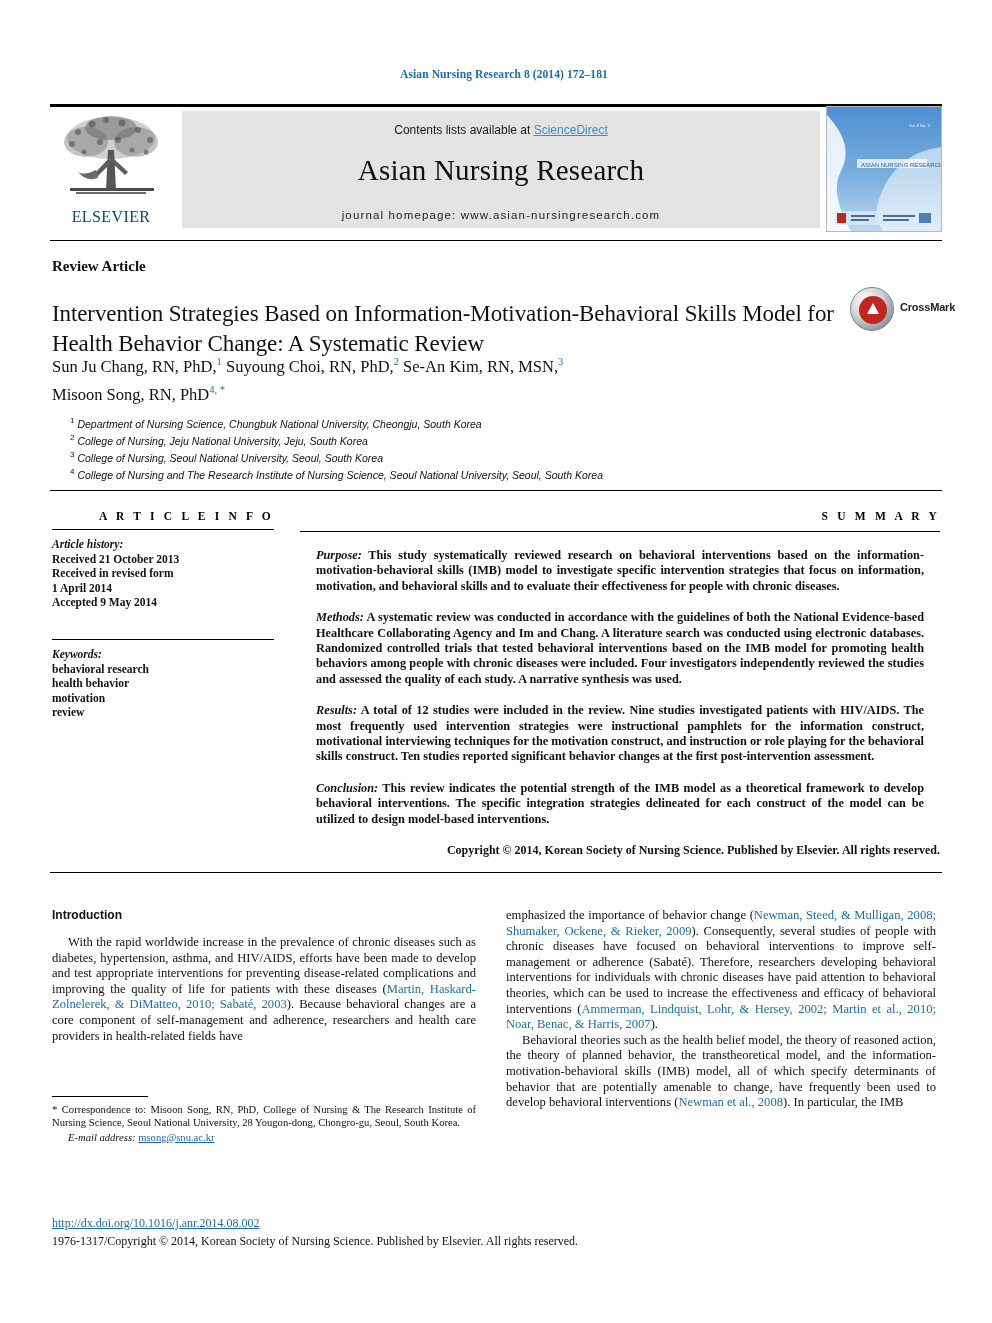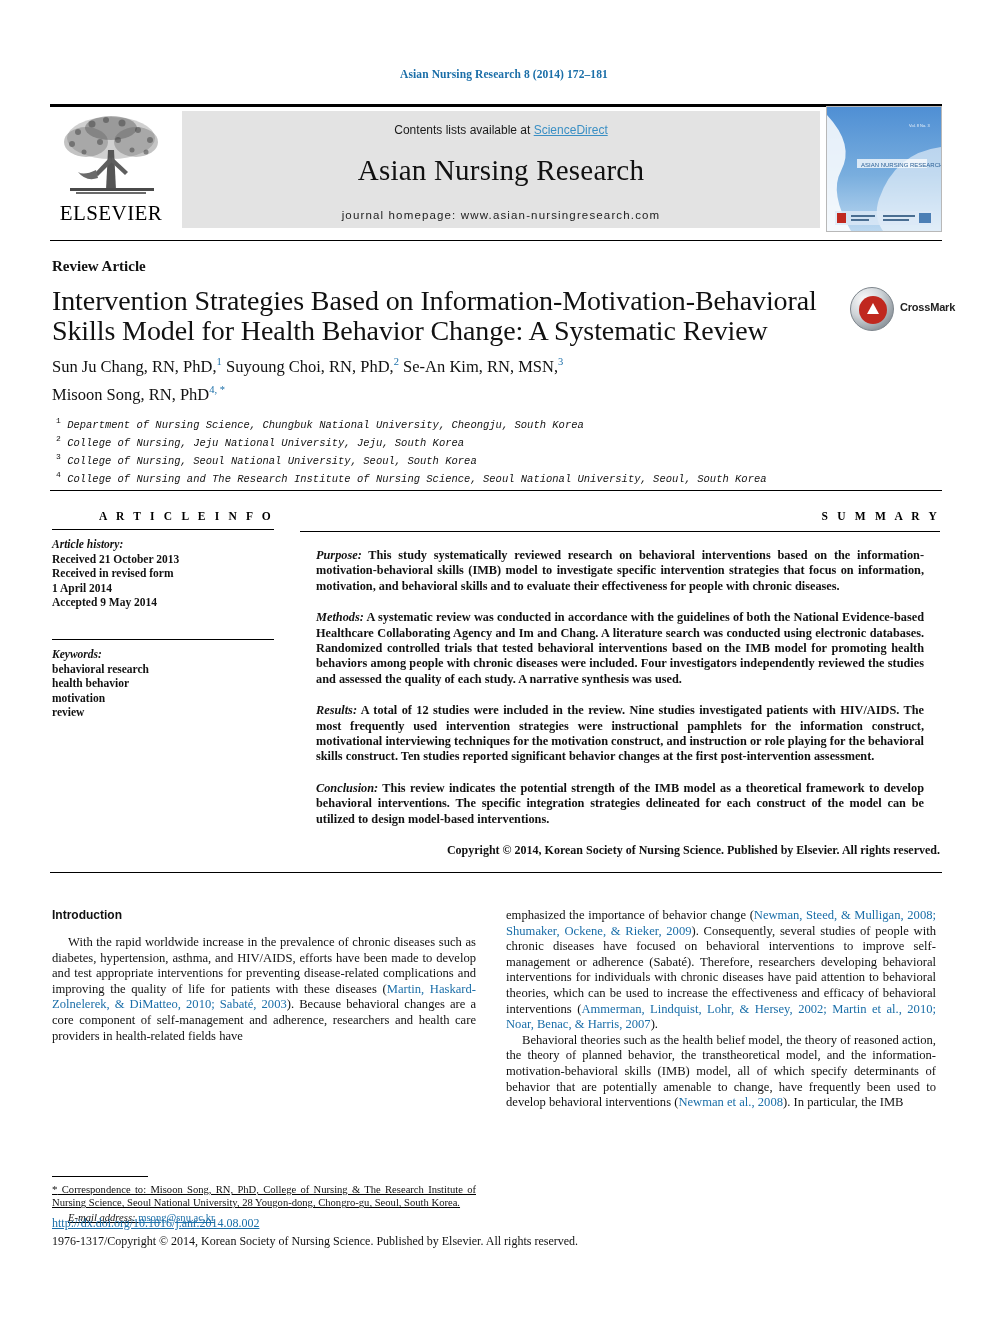--- a/index.html
+++ b/index.html
@@ -39,22 +39,22 @@
     position: absolute; left: 0; top: 6px; width: 122px; height: 120px;
   }
   .elsevier-tree {
     position: absolute; left: 6px; top: 2px; width: 110px; height: 88px;
     overflow: hidden;
   }
   .elsevier-word {
     position: absolute; left: 0; bottom: 4px; width: 122px;
     text-align: center;
     font-family: "Liberation Serif", serif;
-    font-size: 21px; letter-spacing: .4px;
-    color: #000000;
+    font-size: 16px; letter-spacing: .4px;
+    color: #0c4a6e;
   }
   .journal-band {
     position: absolute; left: 132px; top: 7px;
     width: 638px; height: 117px;
     background: #e3e3e3;
     text-align: center;
   }
   .contents-line {
     margin-top: 12px;
     font-family: "Liberation Sans", sans-serif;
@@ -84,23 +84,23 @@
     background: #000;
   }
 
   
   .article-type {
     position: absolute; left: 52px; top: 258px;
     font-family: "Liberation Serif", serif;
     font-size: 15px; font-weight: bold; color: #111;
   }
   .article-title {
-    position: absolute; left: 52px; top: 286px; width: 800px;
-    font-family: "Liberation Serif", serif;
-    font-size: 28px; line-height: 30px;
+    position: absolute; left: 52px; top: 299px; width: 800px;
+    font-family: "Liberation Serif", serif;
+    font-size: 23px; line-height: 30px;
     color: #111; letter-spacing: -.1px;
   }
   .crossmark {
     position: absolute; right: 50px; top: 287px;
     width: 92px; height: 46px;
   }
   .crossmark-circle {
     position: absolute; left: 0; top: 0; width: 44px; height: 44px;
     border-radius: 50%;
     background: radial-gradient(circle at 32% 28%, #fafafa 0%, #cfd4d8 42%, #8d959c 78%, #5e666d 100%);
@@ -124,22 +124,22 @@
     font-size: 11px; font-weight: bold; color: #222;
     letter-spacing: -.2px;
   }
   .authors {
     position: absolute; left: 52px; top: 350px; width: 790px;
     font-family: "Liberation Serif", serif;
     font-size: 16.5px; line-height: 23px; color: #111;
   }
   .authors sup { font-size: 10.5px; color: #1a6ea8; vertical-align: super; }
   .affiliations {
-    position: absolute; left: 56px; top: 414px; width: 800px;
-    font-family: Liberation Mono, monospace;
+    position: absolute; left: 70px; top: 414px; width: 800px;
+    font-family: Liberation Sans, sans-serif;
     font-style: italic;
     font-size: 10.5px; line-height: 13.6px; color: #111;
   }
   .affiliations sup { font-size: 8px; font-style: normal; vertical-align: super; }
 
   
   .abstract-rule-top {
     position: absolute; left: 50px; top: 490px; width: 892px; height: 1px;
     background: #000;
   }
@@ -202,21 +202,21 @@
     font-size: 12.6px; line-height: 15.6px;
     color: #111; text-align: justify;
     text-indent: 16px;
     margin: 0 0 0 0;
   }
   .body-text + .body-text { margin-top: 0; }
   .ref { color: #1a6ea8; }
 
   
   .footnote {
-    position: absolute; left: 52px; top: 1176px; width: 424px; text-decoration: underline;
+    position: absolute; left: 52px; top: 1096px; width: 424px;
   }
   .footnote-rule {
     width: 96px; height: 1px; background: #000; margin-bottom: 6px;
   }
   .footnote-text {
     font-family: "Liberation Serif", serif;
     font-size: 10.6px; line-height: 13.4px; color: #111;
     text-align: justify;
   }
   .footnote-text .star { font-size: 11px; }

